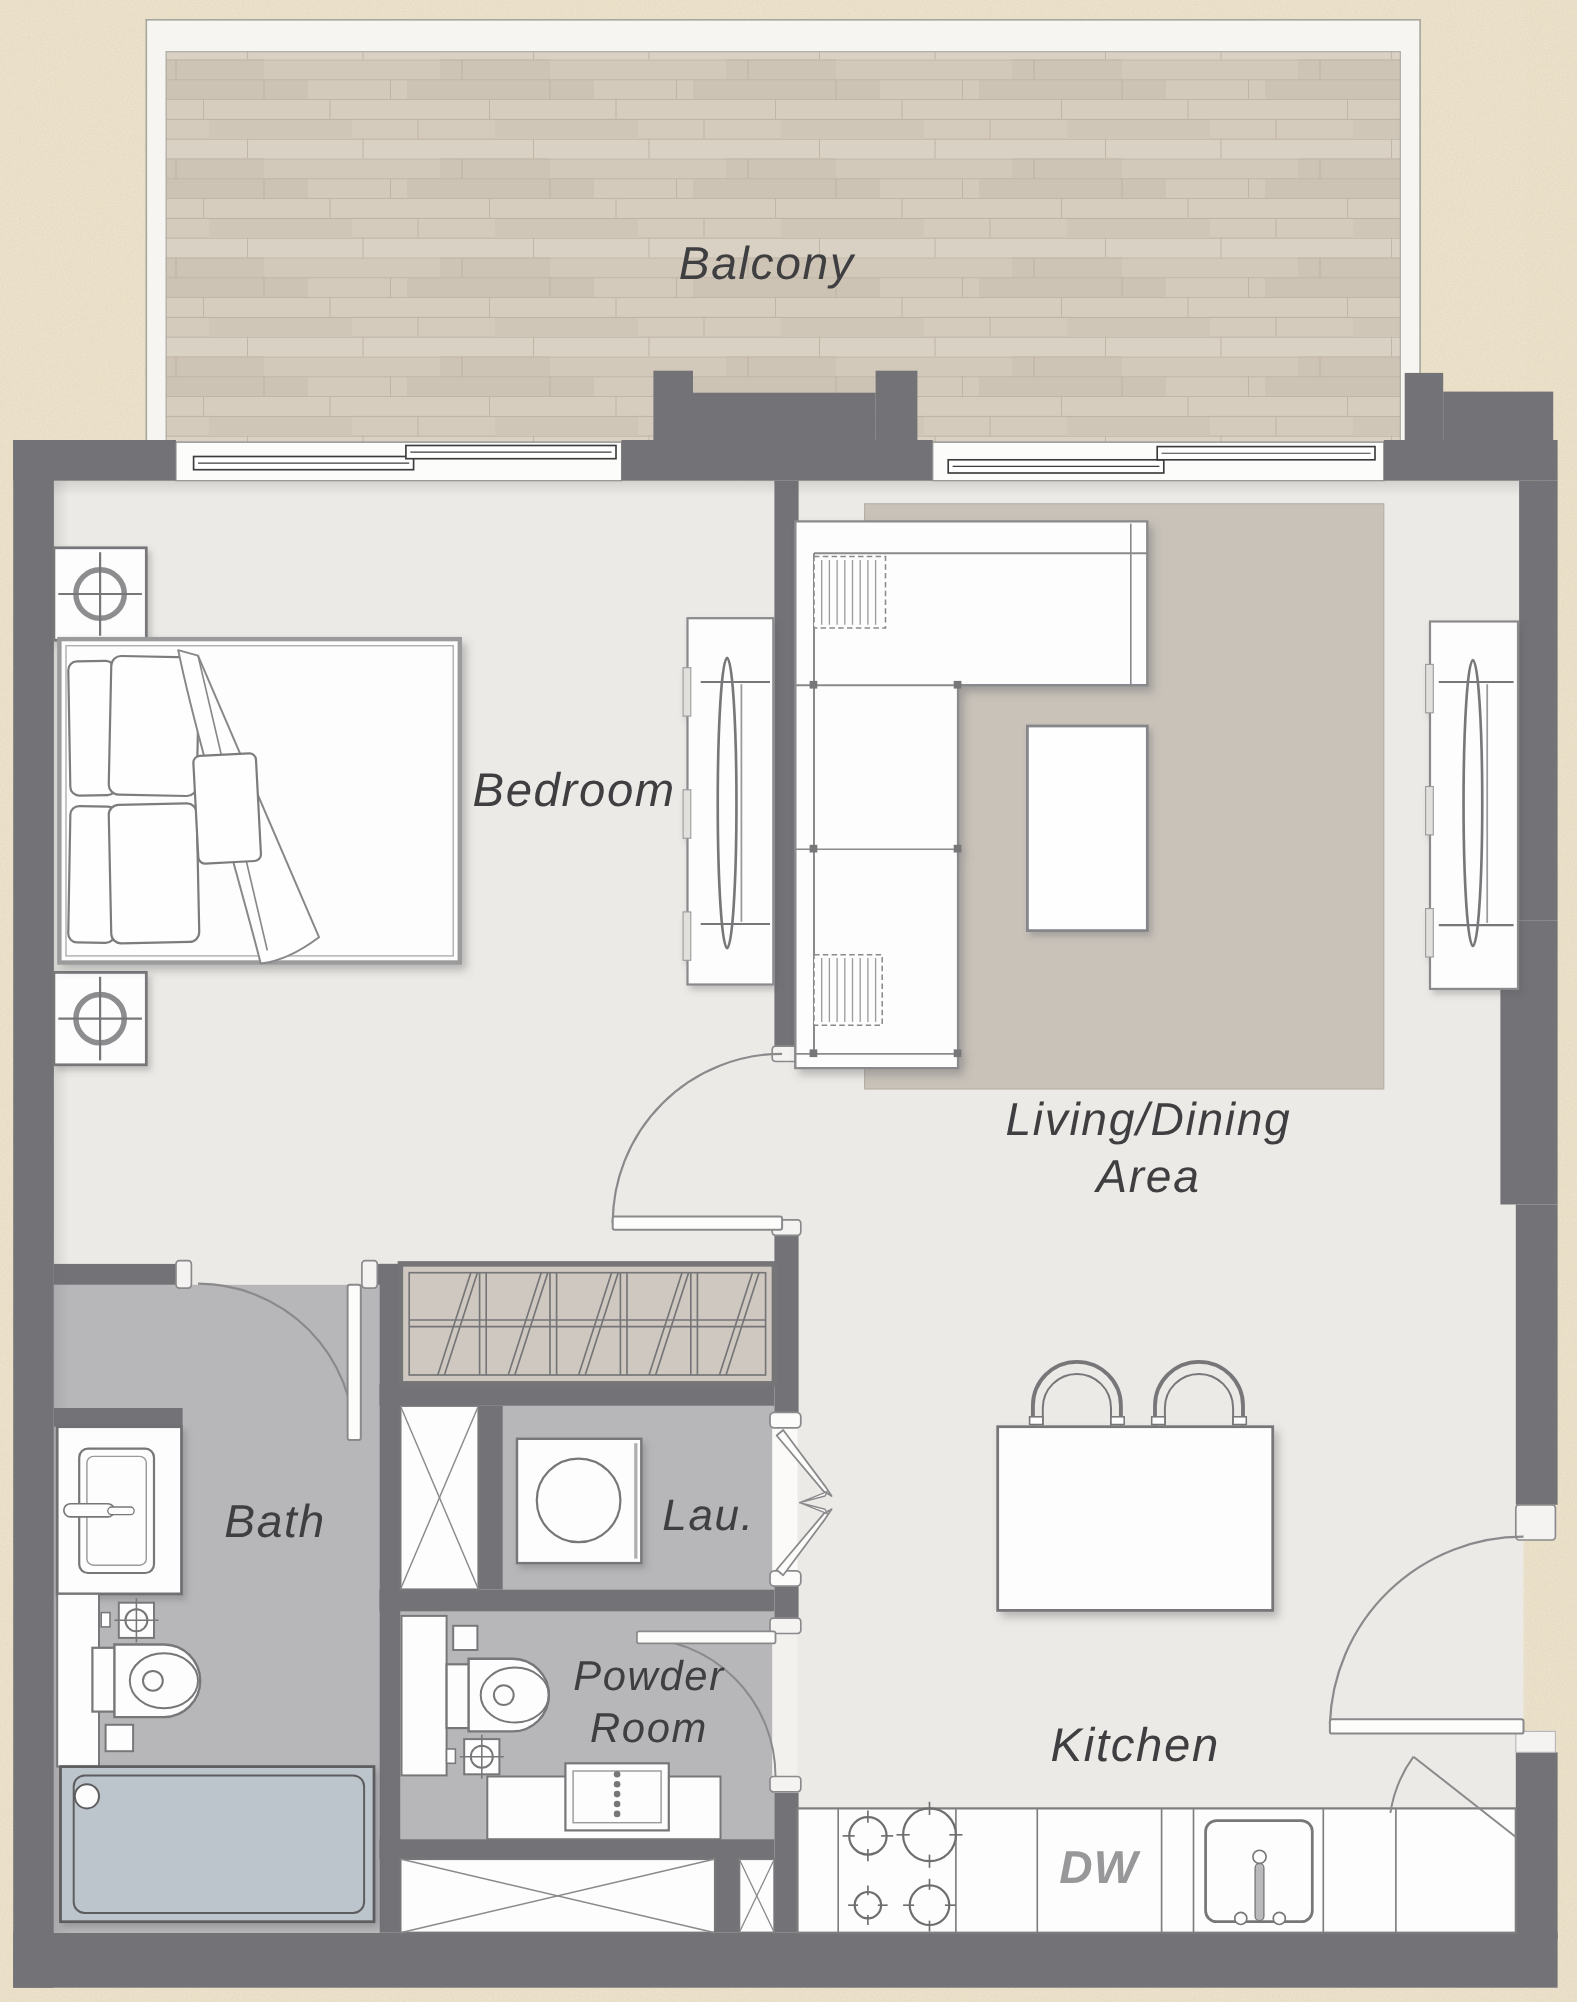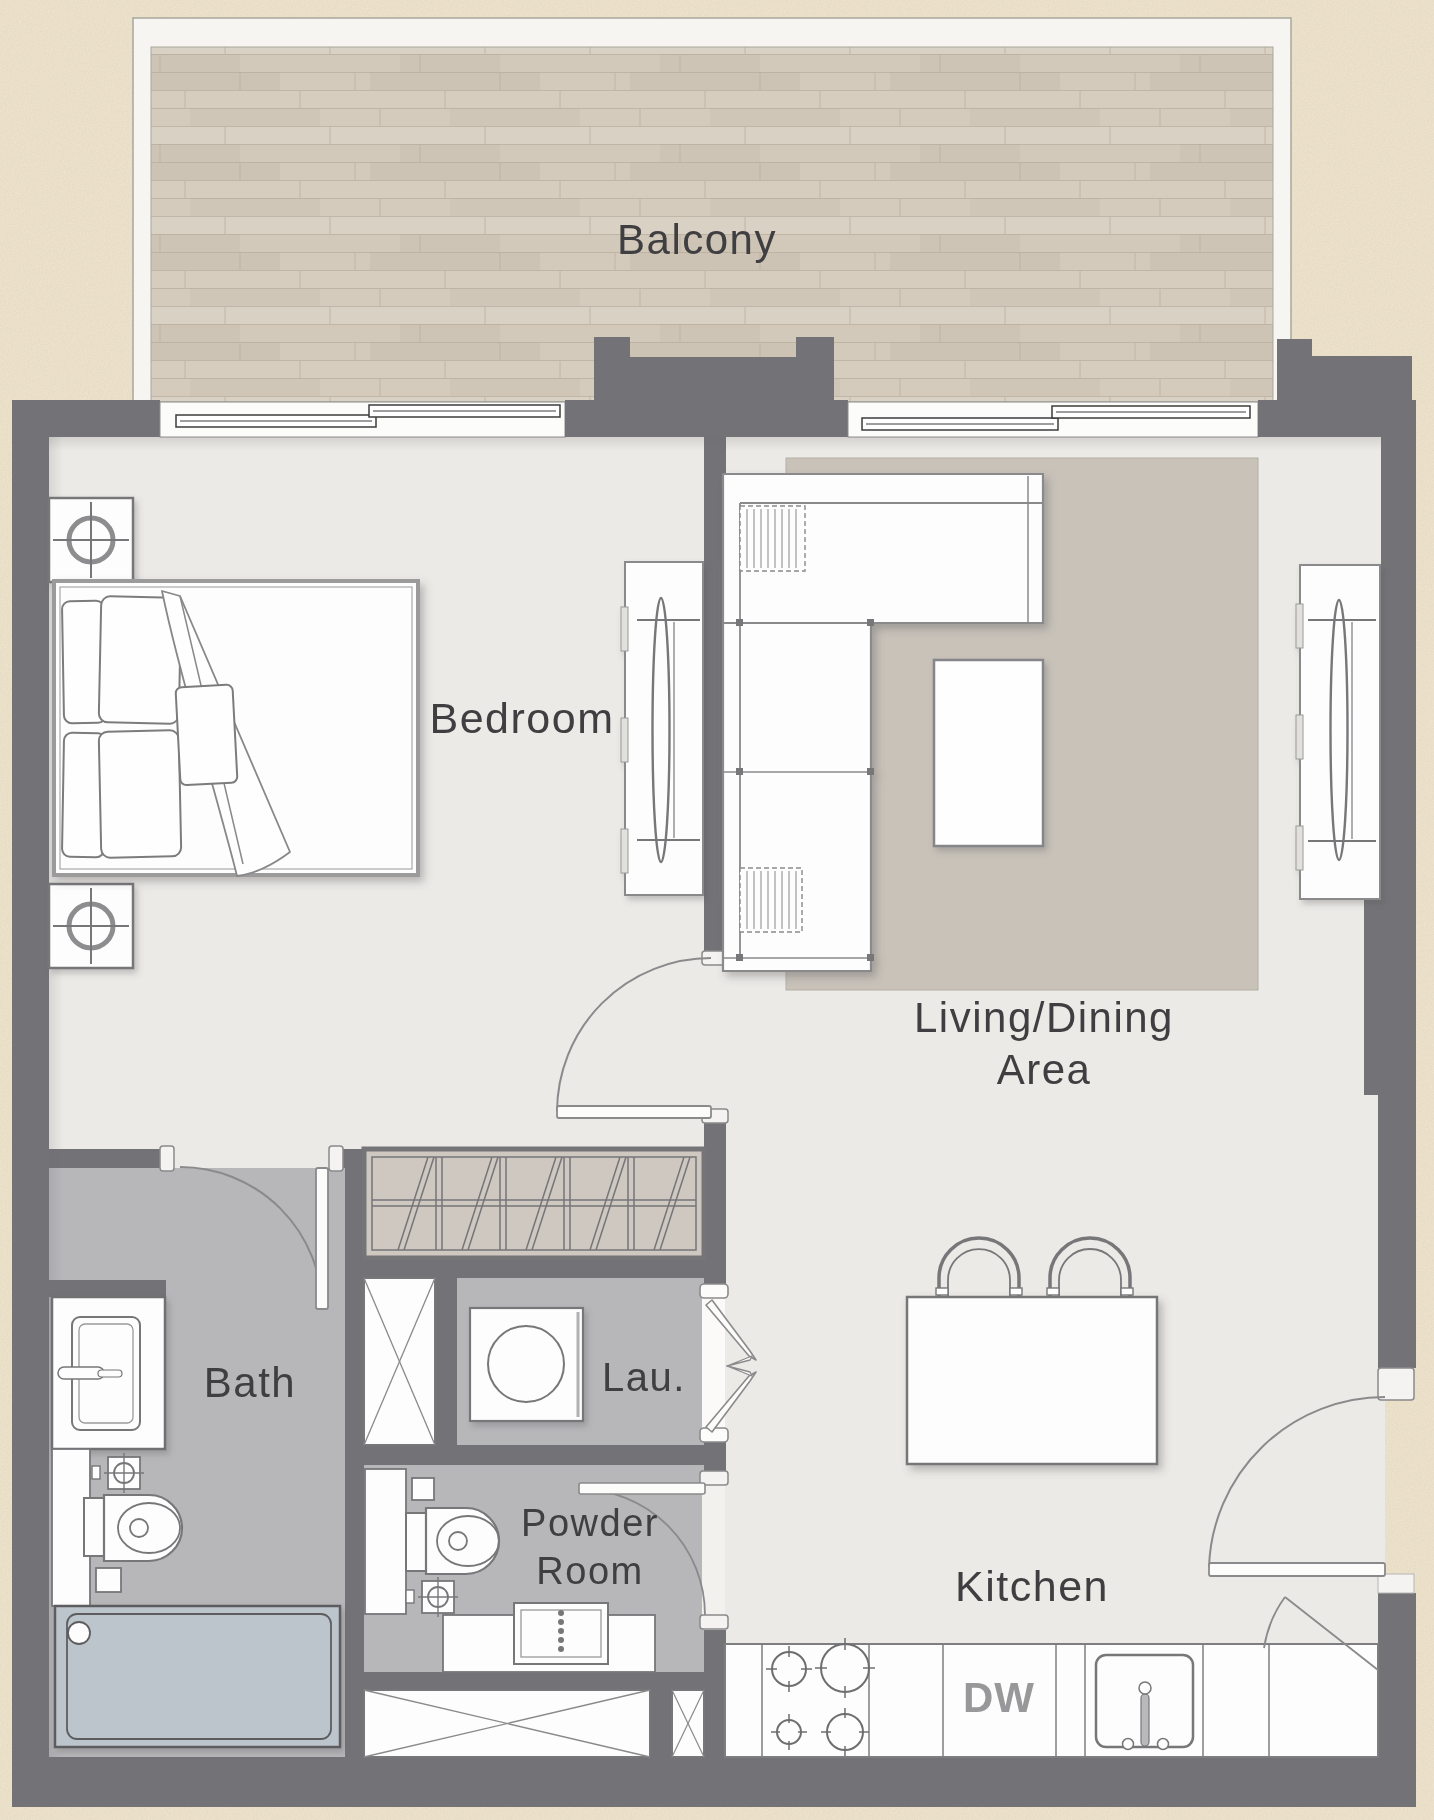--- a/index.html
+++ b/index.html
@@ -1,16 +1,16 @@
 <!DOCTYPE html>
 <html><head>
 <meta charset="utf-8">
 <style>
 html,body{margin:0;padding:0;background:#eadfc8;}
-#plan{position:relative;width:1434px;height:1820px;font-family:"Liberation Sans",sans-serif;}
+#plan{position:relative;width:1434px;height:1820px;font-family:"Liberation Sans",sans-serif;font-style:italic;}
 svg{display:block}
 .lbl{fill:#3f3f41;font-family:"Liberation Sans",sans-serif;letter-spacing:1.5px}
 </style>
 </head>
 <body>
 <div id="plan">
 <svg width="1434" height="1820" viewBox="0 0 1434 1820">
 <defs>
 <pattern id="wood" width="260" height="90" patternUnits="userSpaceOnUse">
   <rect x="0" y="0" width="260" height="18" fill="#d6cdbf"></rect>

